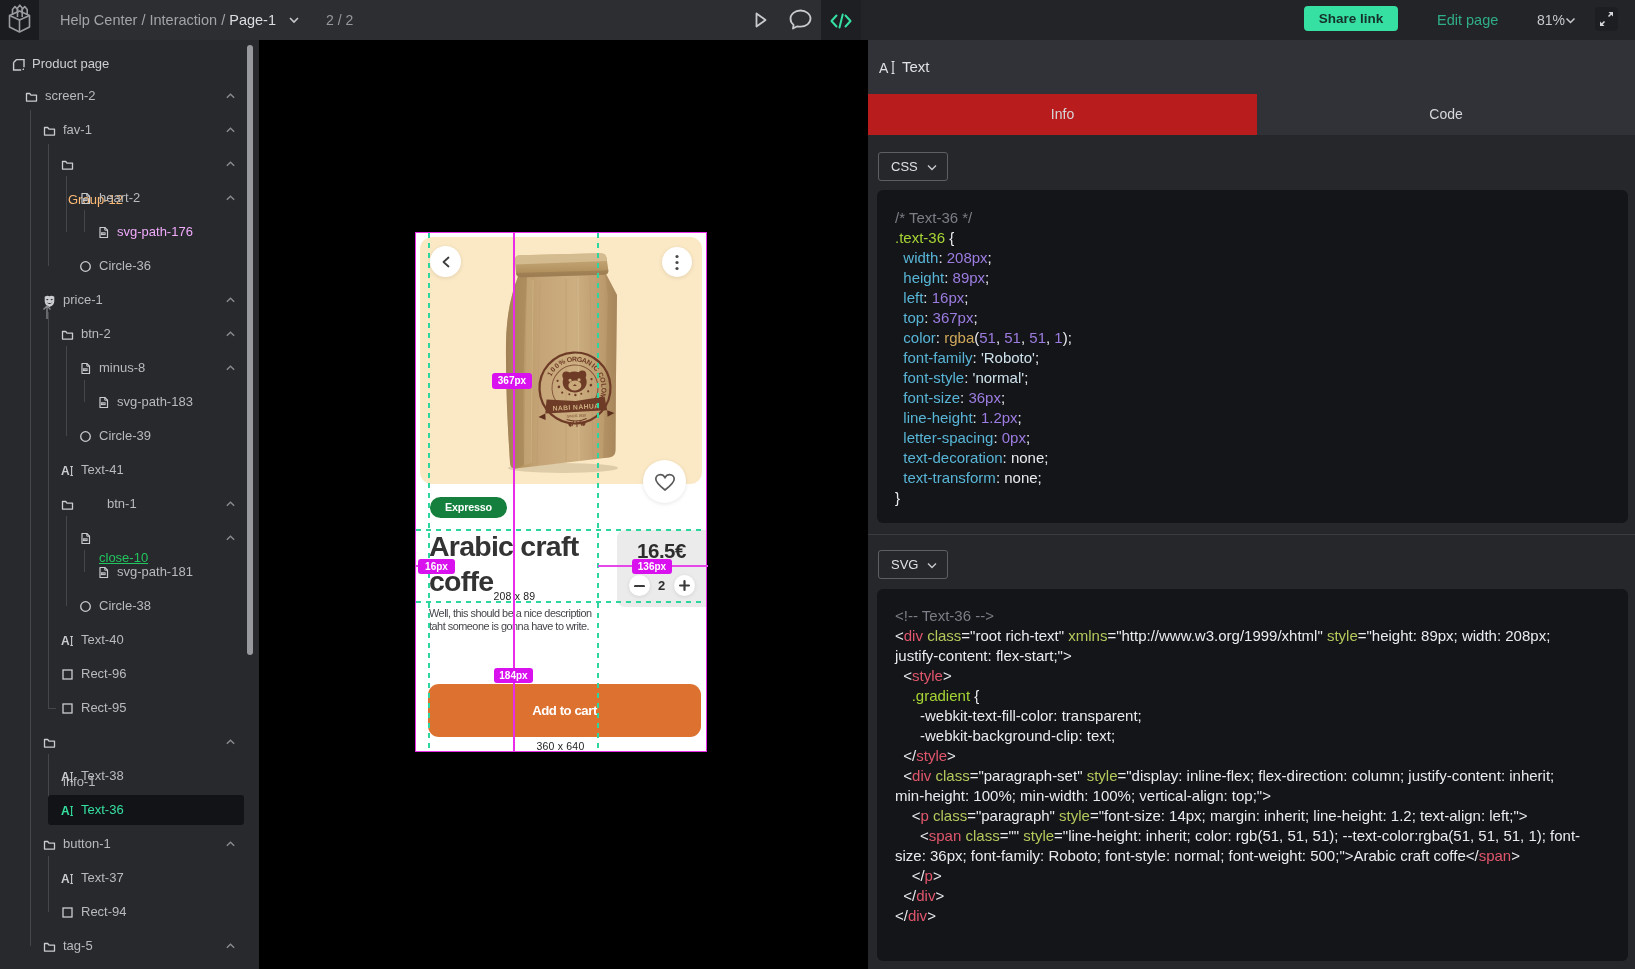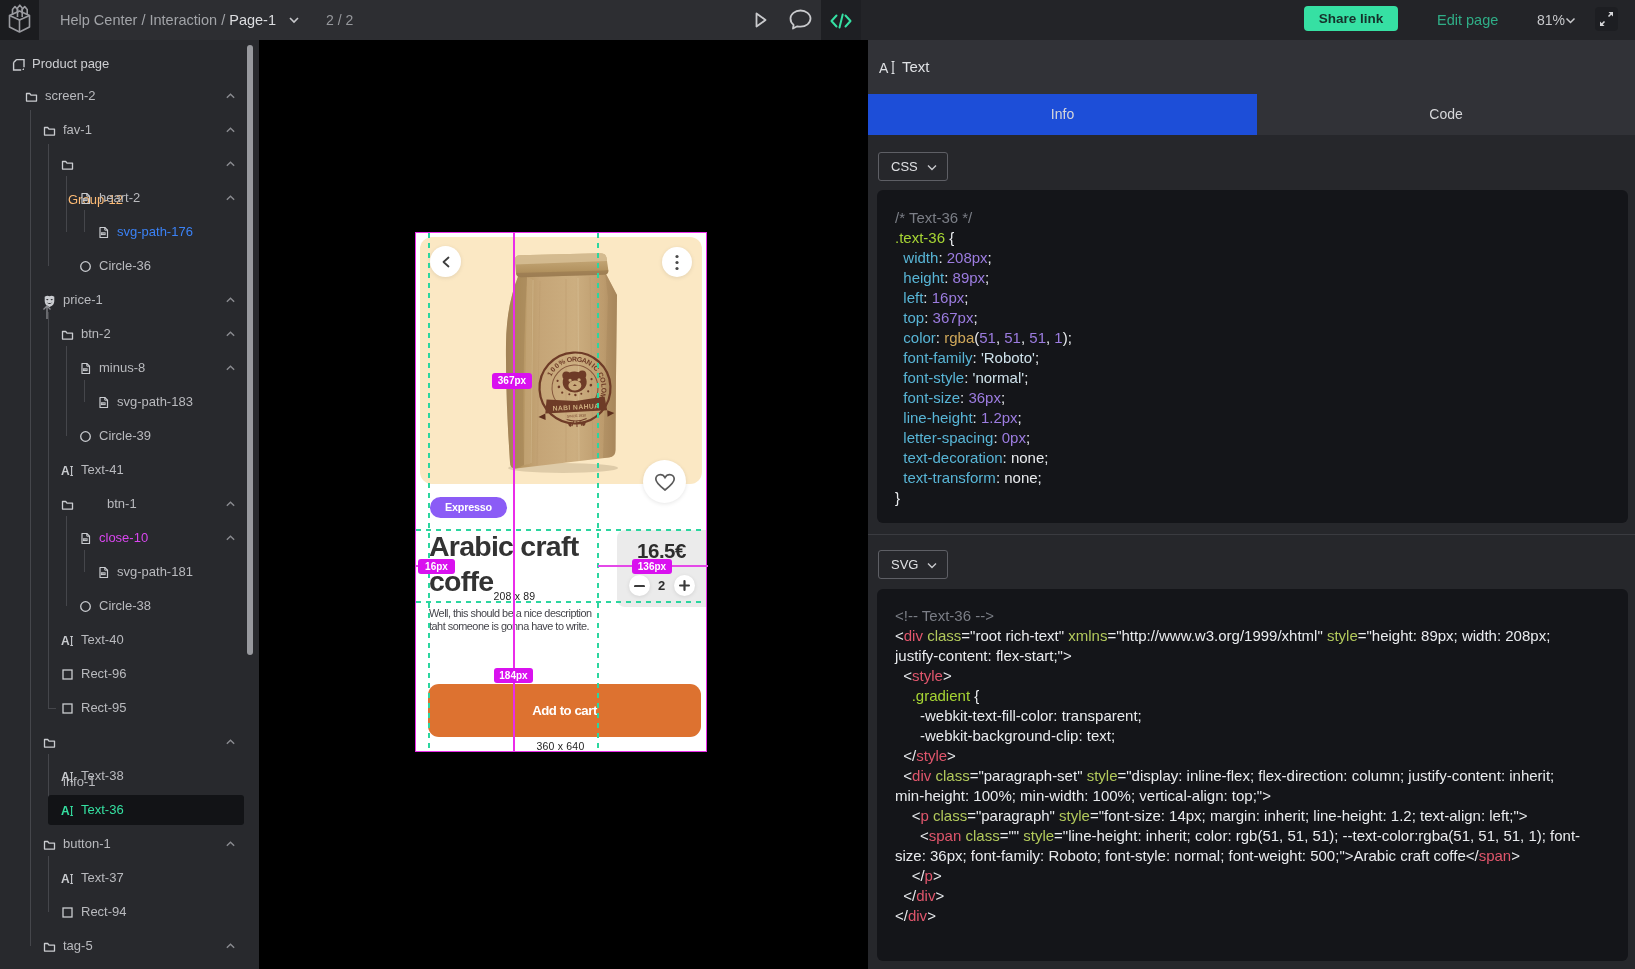--- a/index.html
+++ b/index.html
@@ -22,37 +22,37 @@
 .srow { position:absolute; height:20px; line-height:20px; white-space:nowrap; }
 .sico { position:absolute; top:2px; }
 .guideline { position:absolute; width:1px; background:#45464b; }
 .chev { position:absolute; left:225px; width:11px; height:8px; }
 #selrow { position:absolute; left:48px; top:755px; width:196px; height:30px; background:#121316; border-radius:3px; }
 #scrollbar { position:absolute; left:247px; top:5px; width:6px; height:610px; background:#98999e; border-radius:3px; }
 
 #card { position:absolute; left:416px; top:233px; width:290px; height:518px; background:#fff; }
 #imgarea { position:absolute; left:4px; top:4px; width:282px; height:247px; background:#fbe8c4; border-radius:12px; }
 .circbtn { position:absolute; background:#fff; border-radius:50%; box-shadow:0 1px 4px rgba(0,0,0,0.10); }
-#pill { position:absolute; left:14px; top:264px; width:77px; height:21px; background:#8b5cf6; border-radius:10.5px; color:#fff; font-size:10.8px; font-weight:700; text-align:center; line-height:21px; letter-spacing:-0.2px; }
+#pill { position:absolute; left:14px; top:264px; width:77px; height:21px; background:#15803d; border-radius:10.5px; color:#fff; font-size:10.8px; font-weight:700; text-align:center; line-height:21px; letter-spacing:-0.2px; }
 #title { position:absolute; left:13px; top:296px; width:180px; font-size:28.5px; line-height:35px; font-weight:700; color:#333; letter-spacing:-0.75px; }
 #pricebox { position:absolute; left:201px; top:297px; width:89px; height:77px; background:#ebebeb; border-radius:8px 0 0 8px; }
 #price { position:absolute; left:0; top:9px; width:89px; text-align:center; font-size:20.5px; font-weight:700; color:#2d2d2d; letter-spacing:-0.5px; }
 #desc { position:absolute; left:13px; top:373.5px; width:190px; font-size:10.9px; line-height:13.4px; color:#46464c; letter-spacing:-0.5px; }
 #cartbtn { position:absolute; left:12px; top:451px; width:273px; height:53px; background:#dd7230; border-radius:11px; color:#fff; font-size:13.2px; font-weight:700; text-align:center; line-height:53px; letter-spacing:-0.45px; }
 .dim { position:absolute; font-size:10.5px; font-weight:400; color:#1e1e1e; letter-spacing:0.2px; }
 
 .mline { position:absolute; background:#e448e8; }
 .mborder { position:absolute; left:414.5px; top:231.5px; width:292px; height:520px; border:1.5px solid #ea2cea; }
 .chip { position:absolute; background:#d911ef; border-radius:3px; color:#fff; font-size:10px; font-weight:700; text-align:center; z-index:5; }
 .tdashv { position:absolute; width:2px; top:233px; height:518px; background-image:linear-gradient(#2bd69f 50%, transparent 50%); background-size:2px 10px; }
 .tdashh { position:absolute; height:2px; left:416px; width:290px; background-image:linear-gradient(90deg,#2bd69f 50%, transparent 50%); background-size:10px 2px; }
 
 #rpanel { position:absolute; left:868px; top:40px; width:767px; height:929px; background:#26272b; }
 #rheader { position:absolute; left:0; top:0; width:767px; height:54px; background:#313237; color:#dfe1e4; font-size:15px; }
-#tabs { position:absolute; left:0; top:54px; width:767px; height:41px; background:#1d4ed8; }
+#tabs { position:absolute; left:0; top:54px; width:767px; height:41px; background:#b91c1c; }
 #tabcode { position:absolute; left:389px; top:0; width:378px; height:41px; background:#313237; }
 .tabtxt { position:absolute; top:0; height:41px; line-height:41px; font-size:14px; color:#d6d7da; width:100%; text-align:center; }
 .ddown { position:absolute; width:70px; height:29px; border:1px solid #5e5f65; border-radius:3px; color:#dfe0e3; font-size:13px; line-height:27px; padding-left:12px; }
 .codeblock { position:absolute; left:9px; width:751px; background:#141519; border-radius:6px; font-size:15px; color:#e9ebee; }
 .cl { position:relative; height:20px; line-height:20px; white-space:pre; }
 .divider { position:absolute; left:0; width:767px; height:1px; background:#3a3b40; }
 .c-com { color:#7b7e86; }
 .c-sel { color:#a6d434; }
 .c-attr { color:#b2c95c; }
 .c-tag { color:#e0566c; }
@@ -170,21 +170,21 @@
       <path d="M2 6 L6 2 L10 6" stroke="#8a8b90" stroke-width="1.5" fill="none"></path>
     </svg>
     <svg class="sico" style="left:97px;top:185.5px" width="13" height="13" viewBox="0 0 13 13">
       <path d="M3 1.5 h4.8 l2.7 2.7 v7.3 h-7.5 z" fill="none" stroke="#caccd0" stroke-width="1.2" stroke-linejoin="round"></path>
       <path d="M7.8 1.5 v2.7 h2.7" fill="none" stroke="#caccd0" stroke-width="1"></path>
       <rect x="4" y="6.3" width="4.6" height="2.8" fill="#caccd0"></rect>
       <circle cx="5.1" cy="7.7" r="0.45" fill="#28292d"></circle>
       <circle cx="6.3" cy="7.7" r="0.45" fill="#28292d"></circle>
       <circle cx="7.5" cy="7.7" r="0.45" fill="#28292d"></circle>
     </svg>
-    <div class="srow" style="left:117px;top:182px;color:#3b82f6;">svg-path-176</div>
+    <div class="srow" style="left:117px;top:182px;color:#f0abfc;">svg-path-176</div>
     <svg class="sico" style="left:79px;top:219.5px" width="13" height="13" viewBox="0 0 13 13">
       <circle cx="6.5" cy="6.5" r="4.8" fill="none" stroke="#caccd0" stroke-width="1.3"></circle>
     </svg>
     <div class="srow" style="left:99px;top:216px;color:#b9babe;">Circle-36</div>
     <svg class="sico" style="left:43px;top:253.5px" width="13" height="13" viewBox="0 0 13 13">
       <path d="M1.7 2.8 Q4 1.2 6.5 2.2 Q9 1.2 11.3 2.8 L11.3 7 Q11.3 11.3 6.5 13 Q1.7 11.3 1.7 7 Z" fill="#caccd0"></path>
       <ellipse cx="4.3" cy="5.6" rx="1.1" ry="0.7" fill="#28292d"></ellipse>
       <ellipse cx="8.7" cy="5.6" rx="1.1" ry="0.7" fill="#28292d"></ellipse>
       <path d="M3.6 8.2 Q6.5 11.6 9.4 8.2 Q6.5 10 3.6 8.2 Z" fill="#28292d"></path>
     </svg>
@@ -237,21 +237,21 @@
       <path d="M2 6 L6 2 L10 6" stroke="#8a8b90" stroke-width="1.5" fill="none"></path>
     </svg>
     <svg class="sico" style="left:79px;top:491.5px" width="13" height="13" viewBox="0 0 13 13">
       <path d="M3 1.5 h4.8 l2.7 2.7 v7.3 h-7.5 z" fill="none" stroke="#caccd0" stroke-width="1.2" stroke-linejoin="round"></path>
       <path d="M7.8 1.5 v2.7 h2.7" fill="none" stroke="#caccd0" stroke-width="1"></path>
       <rect x="4" y="6.3" width="4.6" height="2.8" fill="#caccd0"></rect>
       <circle cx="5.1" cy="7.7" r="0.45" fill="#28292d"></circle>
       <circle cx="6.3" cy="7.7" r="0.45" fill="#28292d"></circle>
       <circle cx="7.5" cy="7.7" r="0.45" fill="#28292d"></circle>
     </svg>
-    <div class="srow" style="left:99px;top:488px;color:#d946ef;">close-10</div>
+    <div class="srow" style="left:99px;top:508px;color:#22c55e;text-decoration:underline;">close-10</div>
     <svg class="chev" style="top:494px" viewBox="0 0 12 8">
       <path d="M2 6 L6 2 L10 6" stroke="#8a8b90" stroke-width="1.5" fill="none"></path>
     </svg>
     <svg class="sico" style="left:97px;top:525.5px" width="13" height="13" viewBox="0 0 13 13">
       <path d="M3 1.5 h4.8 l2.7 2.7 v7.3 h-7.5 z" fill="none" stroke="#caccd0" stroke-width="1.2" stroke-linejoin="round"></path>
       <path d="M7.8 1.5 v2.7 h2.7" fill="none" stroke="#caccd0" stroke-width="1"></path>
       <rect x="4" y="6.3" width="4.6" height="2.8" fill="#caccd0"></rect>
       <circle cx="5.1" cy="7.7" r="0.45" fill="#28292d"></circle>
       <circle cx="6.3" cy="7.7" r="0.45" fill="#28292d"></circle>
       <circle cx="7.5" cy="7.7" r="0.45" fill="#28292d"></circle>

